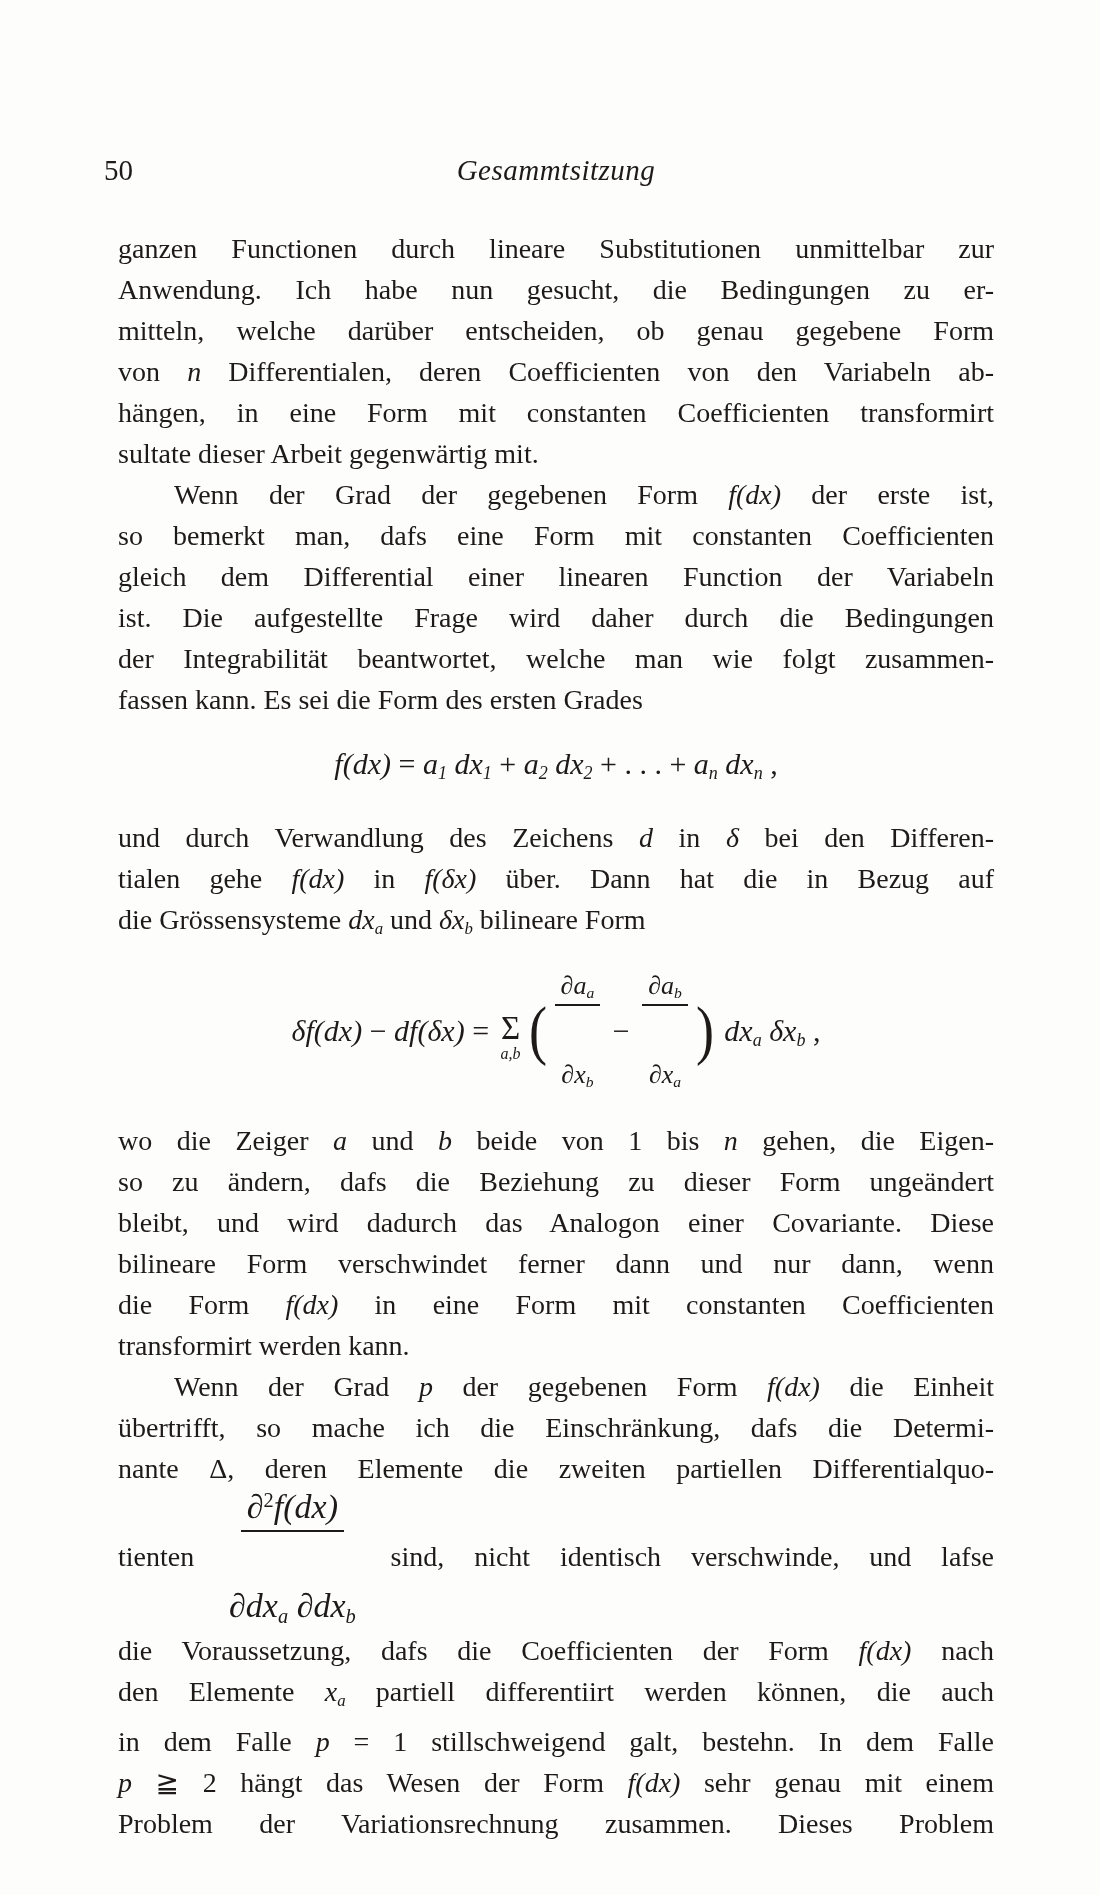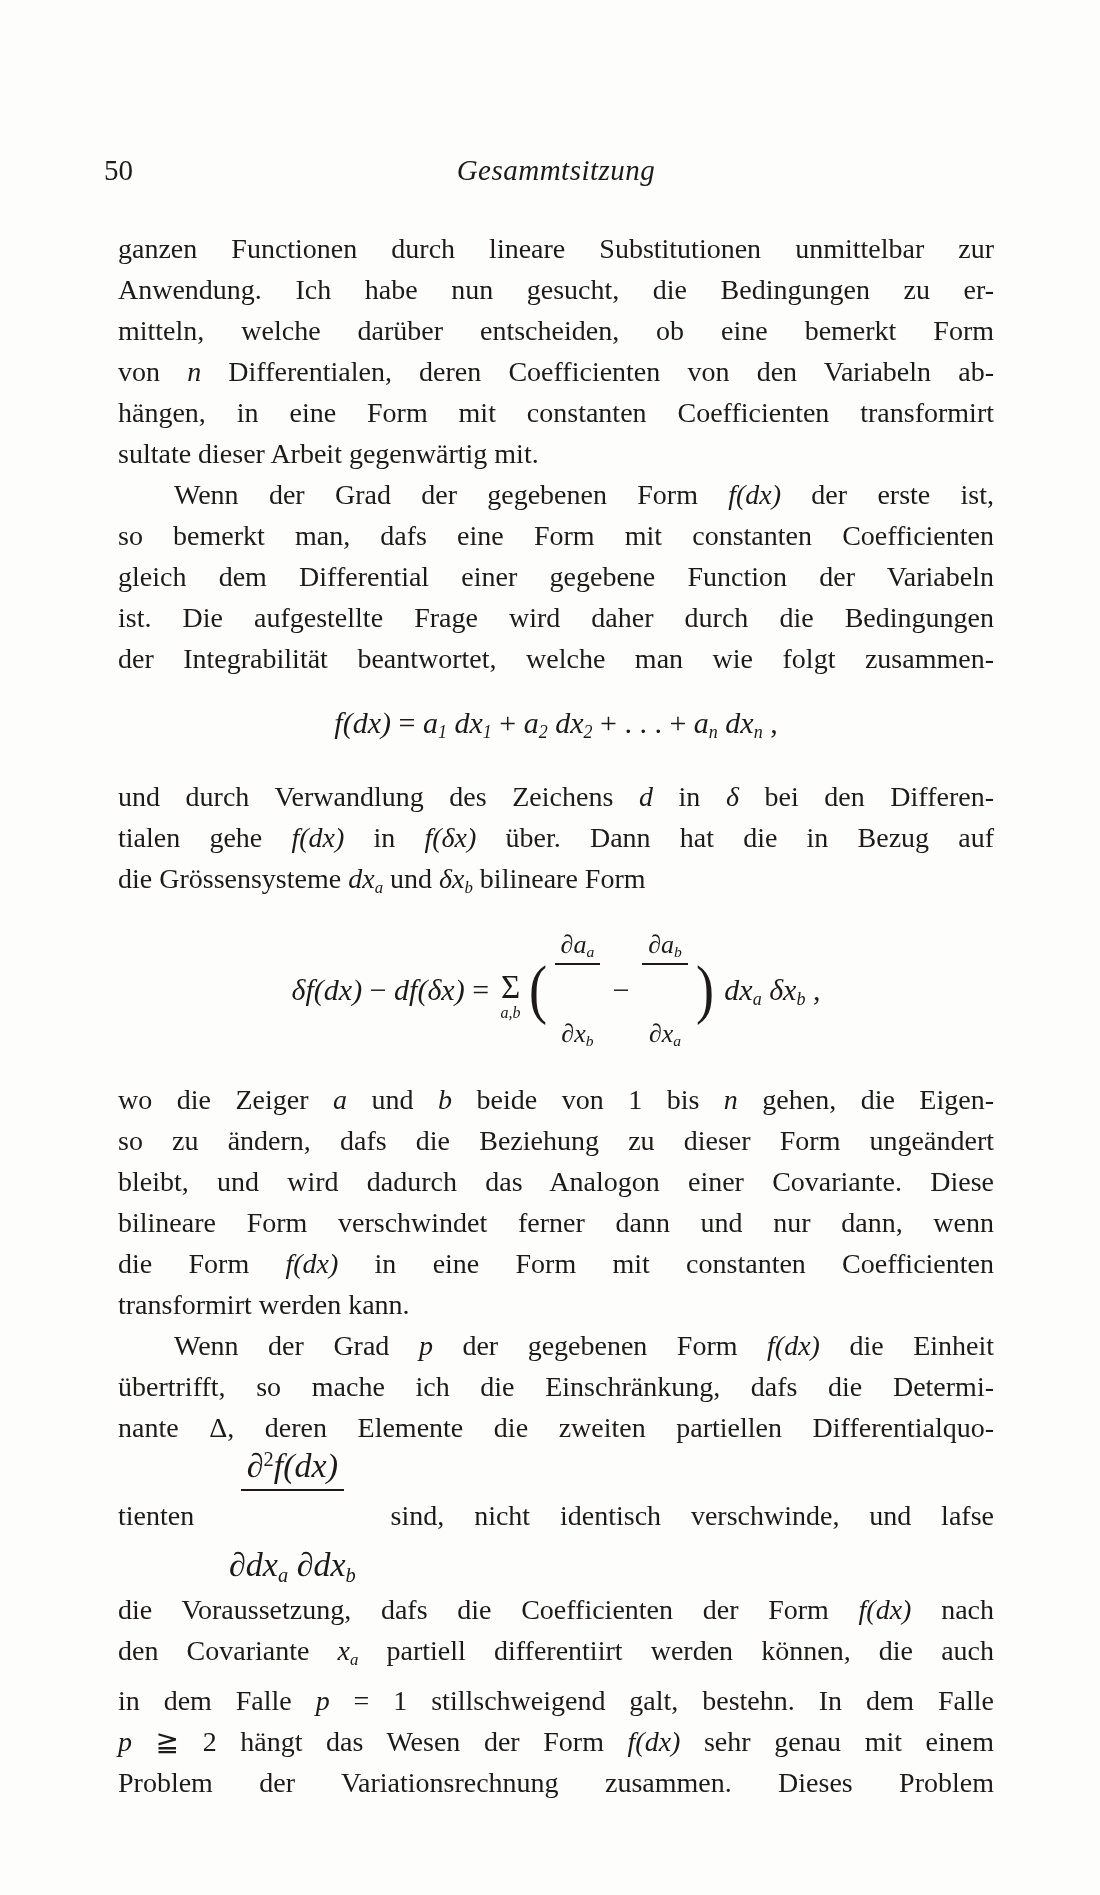--- a/index.html
+++ b/index.html
@@ -53,29 +53,30 @@
 
 <div class="page">
   <div class="content">
     <div class="running-head">
       <span class="pageno">50</span>
       <span class="head-title">Gesammtsitzung</span>
     </div>
     <div class="body-text" id="text-body">
         <div class="line"><span>ganzen Functionen durch lineare Substitutionen unmittelbar zur</span></div>
         <div class="line"><span>Anwendung. Ich habe nun gesucht, die Bedingungen zu er-</span></div>
-        <div class="line"><span>mitteln, welche darüber entscheiden, ob eine bemerkt Form</span></div>
+        <div class="line"><span>mitteln, welche darüber entscheiden, ob genau gegebene Form</span></div>
         <div class="line"><span>von </span><span class="it">n</span><span> Differentialen, deren Coefficienten von den Variabeln ab-</span></div>
         <div class="line"><span>hängen, in eine Form mit constanten Coefficienten transformirt</span></div>
         <div class="line short"><span>sultate dieser Arbeit gegenwärtig mit.</span></div>
         <div class="line indent"><span>Wenn der Grad der gegebenen Form </span><span class="it">f(dx)</span><span> der erste ist,</span></div>
         <div class="line"><span>so bemerkt man, dafs eine Form mit constanten Coefficienten</span></div>
-        <div class="line"><span>gleich dem Differential einer gegebene Function der Variabeln</span></div>
+        <div class="line"><span>gleich dem Differential einer linearen Function der Variabeln</span></div>
         <div class="line"><span>ist. Die aufgestellte Frage wird daher durch die Bedingungen</span></div>
         <div class="line"><span>der Integrabilität beantwortet, welche man wie folgt zusammen-</span></div>
+        <div class="line short"><span>fassen kann. Es sei die Form des ersten Grades</span></div>
         <div class="formula f-linear"><span class="it">f(dx)</span><span> = </span><span class="it">a</span><span class="sb">1</span><span class="it"> dx</span><span class="sb">1</span><span> + </span><span class="it">a</span><span class="sb">2</span><span class="it"> dx</span><span class="sb">2</span><span> + . . . + </span><span class="it">a</span><span class="sb">n</span><span class="it"> dx</span><span class="sb">n</span><span> ,</span></div>
         <div class="line"><span>und durch Verwandlung des Zeichens </span><span class="it">d</span><span> in </span><span class="it">δ</span><span> bei den Differen-</span></div>
         <div class="line"><span>tialen gehe </span><span class="it">f(dx)</span><span> in </span><span class="it">f(δx)</span><span> über. Dann hat die in Bezug auf</span></div>
         <div class="line short"><span>die Grössensysteme </span><span class="it">dx</span><span class="sb">a</span><span> und </span><span class="it">δx</span><span class="sb">b</span><span> bilineare Form</span></div>
         <div class="formula f-bilinear"><span class="it">δf(dx)</span><span> − </span><span class="it">df(δx)</span><span> = </span><span class="sum">
             <span class="sym">Σ</span>
             <span class="below"><span class="it">a,b</span></span>
           </span><span class="bigp">(</span><span class="frac">
             <span class="num"><span class="it">∂a</span><span class="sb">a</span></span>
             <span class="den"><span class="it">∂x</span><span class="sb">b</span></span>
@@ -90,19 +91,19 @@
         <div class="line"><span>die Form </span><span class="it">f(dx)</span><span> in eine Form mit constanten Coefficienten</span></div>
         <div class="line short"><span>transformirt werden kann.</span></div>
         <div class="line indent"><span>Wenn der Grad </span><span class="it">p</span><span> der gegebenen Form </span><span class="it">f(dx)</span><span> die Einheit</span></div>
         <div class="line"><span>übertrifft, so mache ich die Einschränkung, dafs die Determi-</span></div>
         <div class="line"><span>nante Δ, deren Elemente die zweiten partiellen Differentialquo-</span></div>
         <div class="line"><span>tienten </span><span class="frac">
             <span class="num"><span class="it">∂</span><span class="sp">2</span><span class="it">f(dx)</span></span>
             <span class="den"><span class="it">∂dx</span><span class="sb">a</span><span class="it"> ∂dx</span><span class="sb">b</span></span>
           </span><span> sind, nicht identisch verschwinde, und lafse</span></div>
         <div class="line"><span>die Voraussetzung, dafs die Coefficienten der Form </span><span class="it">f(dx)</span><span> nach</span></div>
-        <div class="line"><span>den Covariante </span><span class="it">x</span><span class="sb">a</span><span> partiell differentiirt werden können, die auch</span></div>
+        <div class="line"><span>den Elemente </span><span class="it">x</span><span class="sb">a</span><span> partiell differentiirt werden können, die auch</span></div>
         <div class="line"><span>in dem Falle </span><span class="it">p</span><span> = 1 stillschweigend galt, bestehn. In dem Falle</span></div>
         <div class="line"><span class="it">p</span><span> ≧ 2 hängt das Wesen der Form </span><span class="it">f(dx)</span><span> sehr genau mit einem</span></div>
         <div class="line"><span>Problem der Variationsrechnung zusammen. Dieses Problem</span></div>
       </div>
   </div>
 </div>
 
 </body></html>

